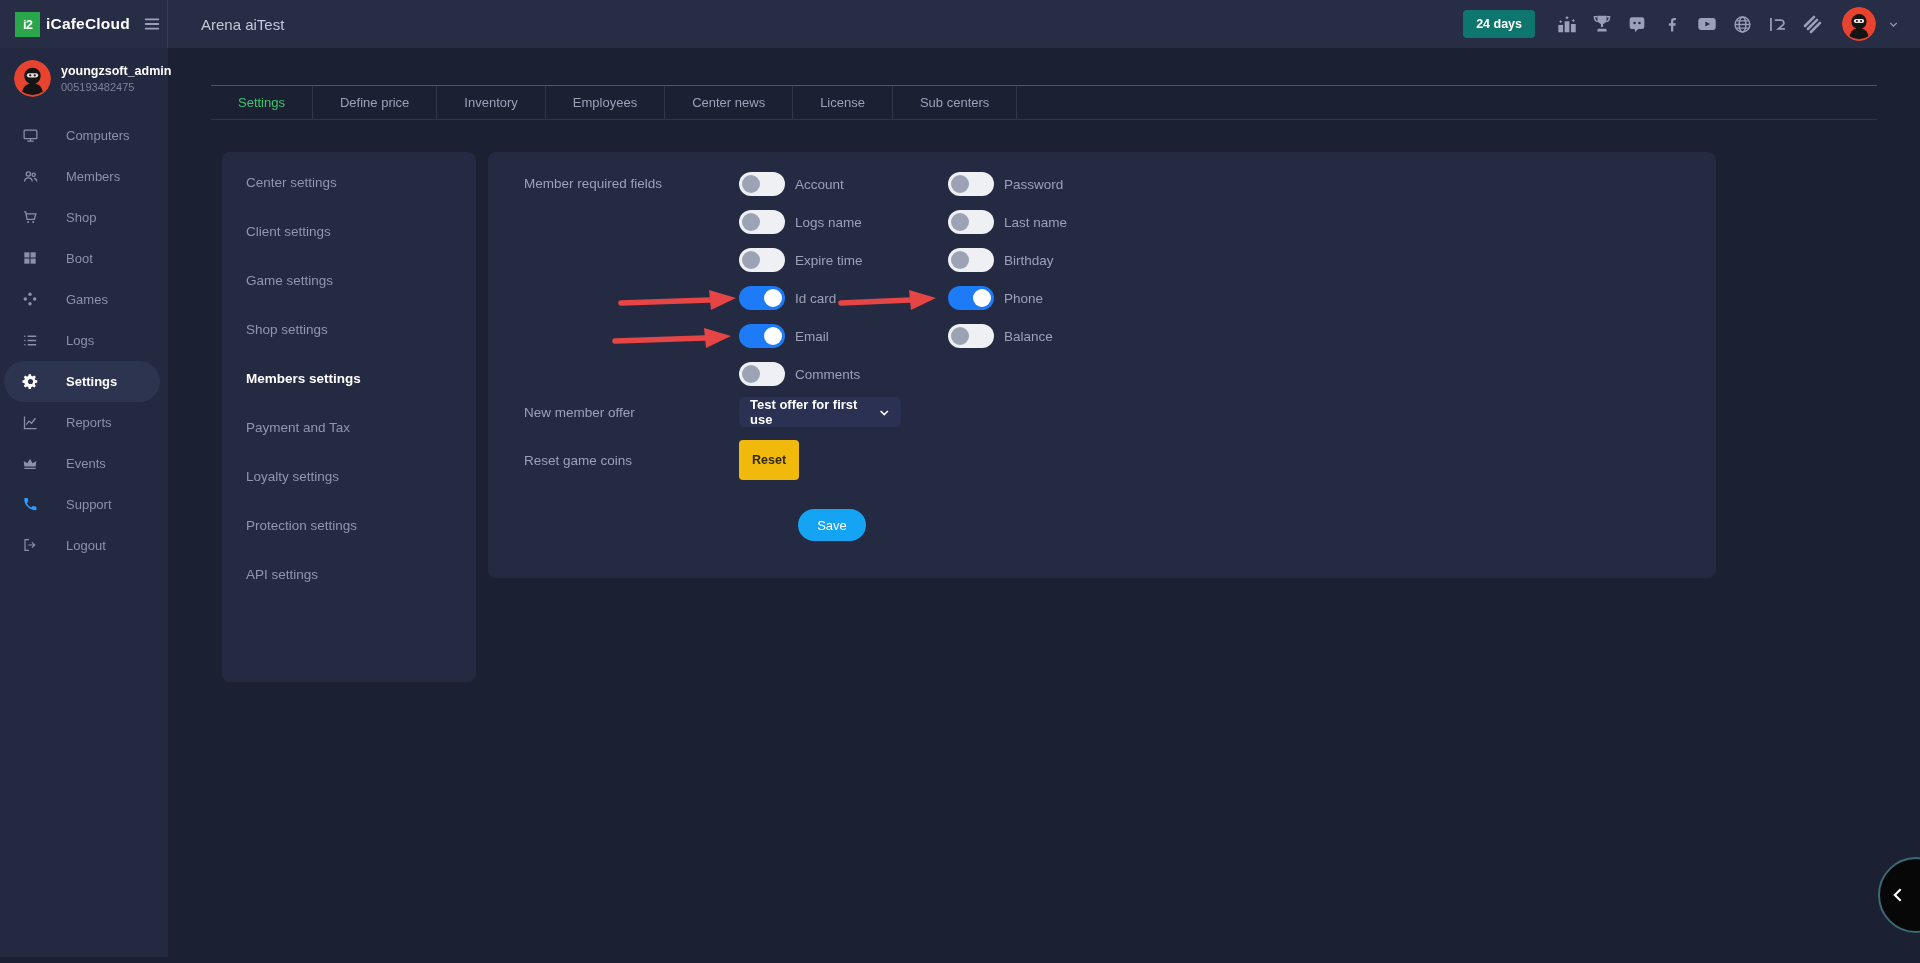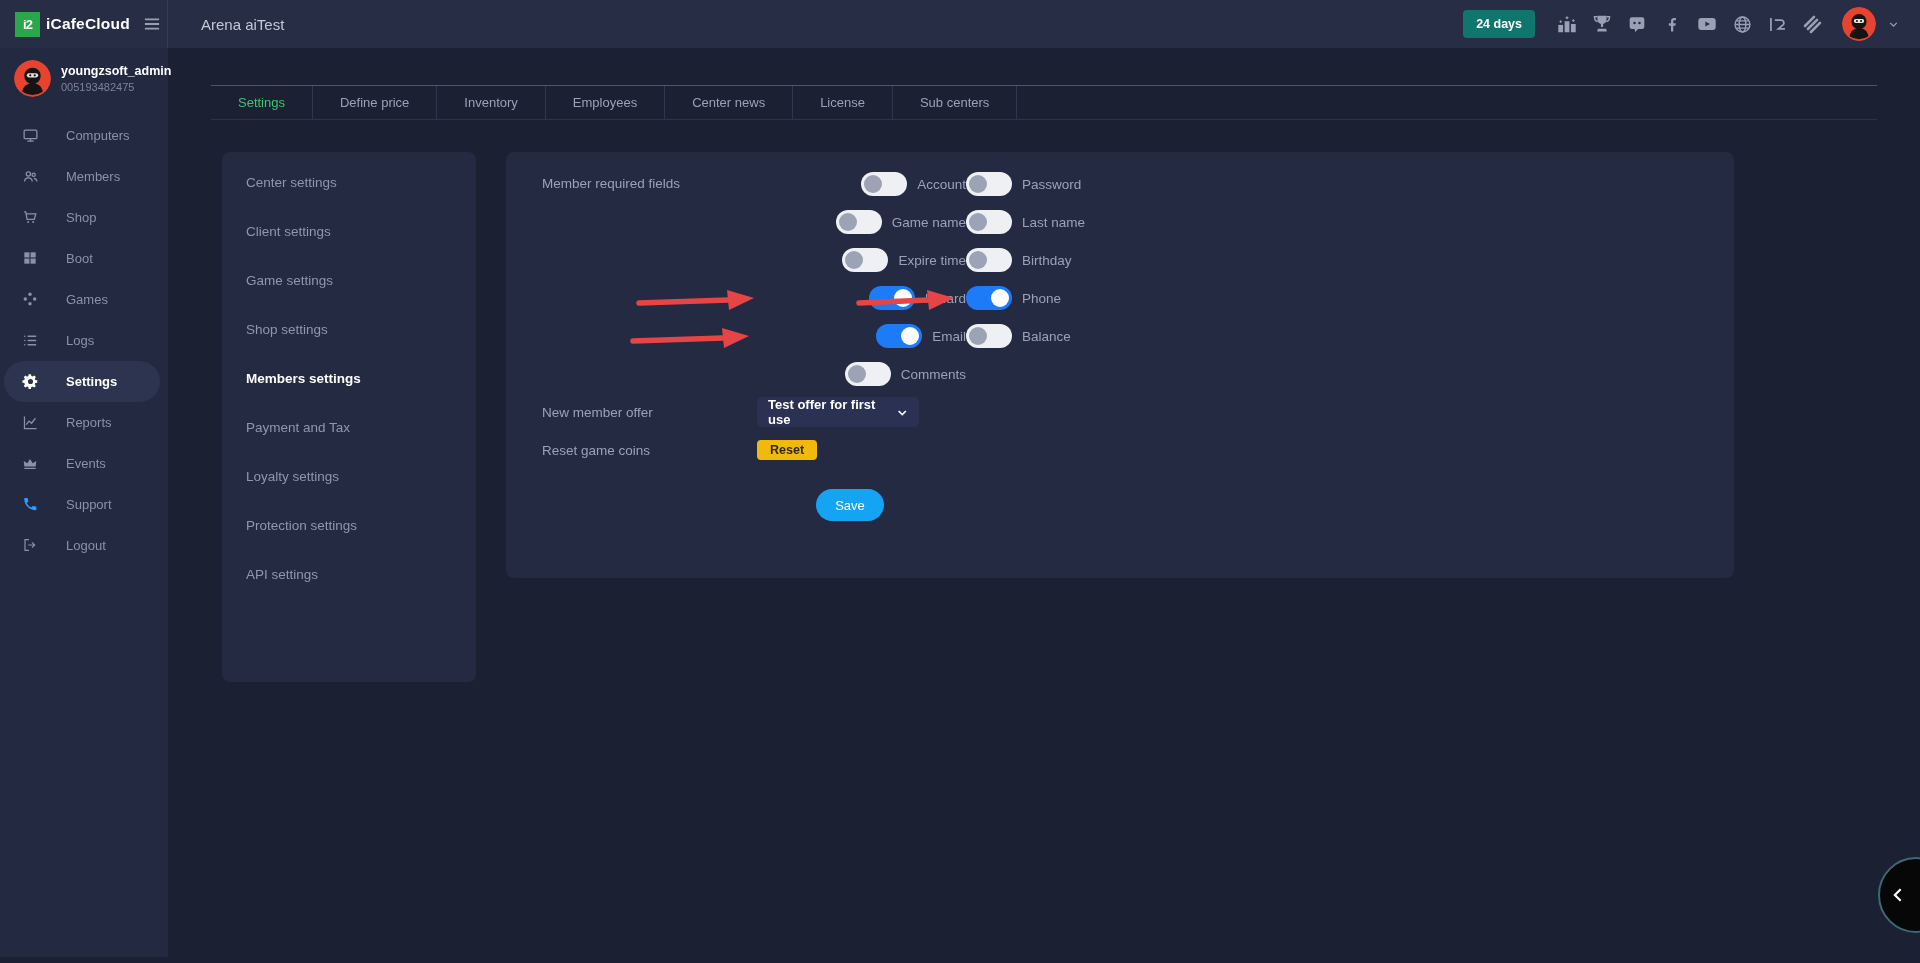--- a/index.html
+++ b/index.html
@@ -36,43 +36,43 @@
   .side-item.on .sicon { color:#fff; }
   .side-item .sicon.accent { color:#2f9bff; }
 
   
   .main { margin-left:168px; padding-top:48px; }
   .content { padding:0 43px; }
   .tabs-bar { margin-top:37px; border-top:1px solid rgba(185,195,225,.32); border-bottom:1px solid rgba(185,195,225,.12); display:flex; }
   .tab { height:33px; line-height:33px; padding:0 27px; font-size:13px; color:#9aa1b8; border-right:1px solid rgba(185,195,225,.14); cursor:pointer; white-space:nowrap; }
   .tab.on { color:#3ec46d; }
 
-  .panels { display:flex; gap:30px; margin-top:32px; margin-left:11px; }
+  .panels { display:flex; gap:12px; margin-top:32px; margin-left:11px; }
   .submenu { width:254px; height:530px; background:#242a42; border-radius:8px; padding-top:6px; flex:0 0 auto; }
   .submenu-item { height:49px; display:flex; align-items:center; padding-left:24px; font-size:13.5px; color:#8f96ad; cursor:pointer; }
   .submenu-item.on { color:#fff; font-weight:bold; }
 
   .card { width:1228px; height:426px; background:#242a42; border-radius:8px; position:relative; padding:20px 0 0 36px; flex:0 0 auto; }
   .frow { display:flex; }
   .field-label { width:215px; font-size:13.5px; color:#9aa1b8; padding-top:4px; flex:0 0 auto; }
   .toggle-cols { display:flex; }
   .toggle-col { display:flex; flex-direction:column; gap:14px; }
-  .toggle-col.first { width:209px; flex:0 0 auto;align-items:flex-end; }
+  .toggle-col.first { width:209px; flex:0 0 auto; }
   .trow { display:flex; align-items:center; gap:10px; height:24px; }
   .switch { width:46px; height:24px; border-radius:12px; background:#eef0f4; position:relative; cursor:pointer; flex:0 0 auto; }
   .switch .knob { position:absolute; top:3px; left:3px; width:18px; height:18px; border-radius:50%; background:#9ba3b5; transition:left .1s; }
   .switch.on { background:#1e7bf7; }
   .switch.on .knob { left:25px; background:#fff; }
   .tlabel { font-size:13.5px; color:#9aa1b8; white-space:nowrap; }
 
   .offer-row { display:flex; align-items:center; margin-top:11px; }
   .offer-row .field-label { padding-top:0; }
   .select { width:162px; height:30px; background:#2b3152; border-radius:5px; display:flex; align-items:center; justify-content:space-between; padding:0 10px 0 11px; color:#fff; font-size:13px; font-weight:bold; cursor:pointer; }
   .reset-row { display:flex; align-items:center; margin-top:13px; }
-  .btn-reset { background:#f0b90b; color:#33290a; border:none; border-radius:4px; font-size:12.5px; font-weight:bold; padding:3px 13px; cursor:pointer; font-family:inherit; }
+  .btn-reset { background:#f0b90b; color:#33290a; border:none; border-radius:4px; font-size:12.5px; font-weight:bold; padding:13px 13px; cursor:pointer; font-family:inherit; }
   .btn-save { display:block; margin:29px 0 0 274px; width:68px; height:32px; background:#15a4f4; color:#fff; border:none; border-radius:16px; font-size:13px; font-weight:normal; cursor:pointer; font-family:inherit; }
   .arrows { position:absolute; left:0; top:0; pointer-events:none; }
 
   
   .fab { position:fixed; right:-34px; bottom:30px; width:76px; height:76px; border-radius:50%; background:#070707; border:2px solid #3c6a74; display:flex; align-items:center; padding-left:9px; cursor:pointer; z-index:40; }
 </style>
 </head>
 <body>
 
 <div class="topbar">
@@ -345,21 +345,21 @@
               <div class="trow">
                 <span class="switch">
                     <span class="knob"></span>
                   </span>
                 <span class="tlabel">Account</span>
               </div>
               <div class="trow">
                 <span class="switch">
                     <span class="knob"></span>
                   </span>
-                <span class="tlabel">Game name</span>
+                <span class="tlabel">Logs name</span>
               </div>
               <div class="trow">
                 <span class="switch">
                     <span class="knob"></span>
                   </span>
                 <span class="tlabel">Expire time</span>
               </div>
               <div class="trow">
                 <span class="switch on">
                     <span class="knob"></span>

